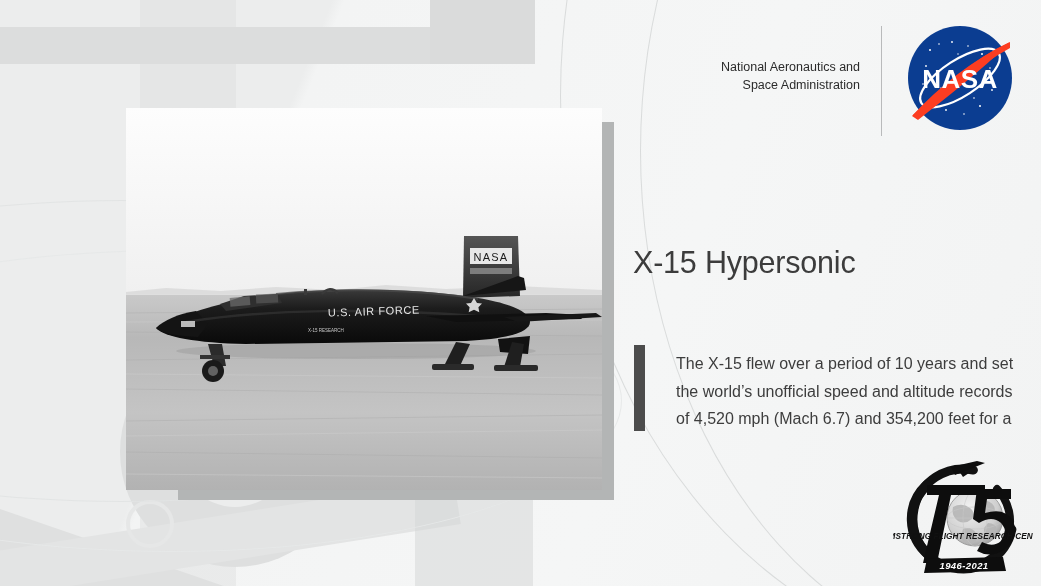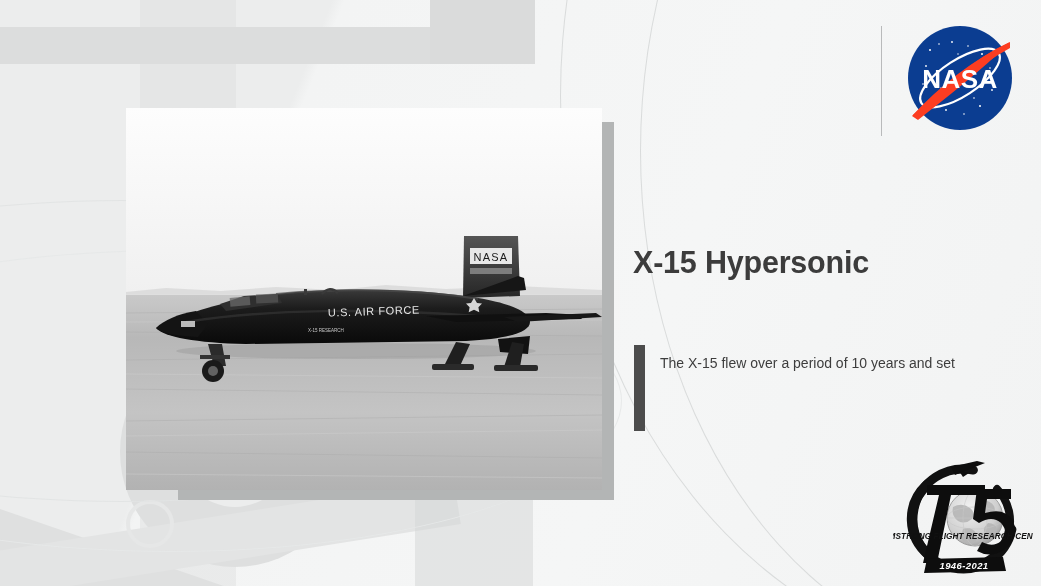--- a/index.html
+++ b/index.html
@@ -66,29 +66,29 @@
   #nasa-wordmark{
     position:absolute;right:170px;top:40px;width:180px;
     text-align:right;font-size:12.5px;line-height:18px;color:#2b2b2b;
   }
   #header-divider{position:absolute;left:191px;top:8px;width:1px;height:110px;background:#b9babb;}
   #nasa-logo{position:absolute;left:216px;top:6px;width:108px;height:108px;}
 
   
   #title{
     position:absolute;left:633px;top:243px;width:400px;
-    font-size:30.5px;line-height:39px;font-weight:bold;color:#3c3c3c;
+    font-size:30.5px;line-height:39px;font-weight:normal;color:#3c3c3c;
     letter-spacing:-.2px;
   }
 
   
   #accent-bar{position:absolute;left:634px;top:345px;width:11px;height:86px;background:#4c4c4c;}
   #body-text{
-    position:absolute;left:660px;top:350px;width:348px;
-    font-size:14px;line-height:27.5px;color:#3d3d3d;
+    position:absolute;left:676px;top:350px;width:348px;
+    font-size:16px;line-height:27.5px;color:#3d3d3d;
   }
 
   
   #afrc-logo{position:absolute;left:893px;top:455px;width:140px;height:126px;}
 </style>
 </head>
 <body>
 
 <div id="slide">
 
@@ -200,20 +200,24 @@
       <path d="M386 234 L378 259 L394 259 L398 236 Z" fill="#1f1f1f"></path>
       <rect x="306" y="256" width="42" height="6" rx="2" fill="#2a2a2a"></rect>
       <rect x="368" y="257" width="44" height="6" rx="2" fill="#2a2a2a"></rect>
 
       <rect x="178" y="181" width="3" height="6" fill="#3a3a3a"></rect>
       <path d="M196 186 q8 -9 16 -1" stroke="#3a3a3a" stroke-width="2.5" fill="none"></path>
     </svg>
   </div>
 
   <div id="header">
+    <div id="nasa-wordmark">
+      <div>National Aeronautics and</div>
+      <div>Space Administration</div>
+    </div>
     <div id="header-divider"></div>
     <svg id="nasa-logo" viewBox="0 0 108 108">
       <circle cx="54" cy="54" r="52" fill="#0b3d91"></circle>
       <g fill="#ffffff">
         <circle cx="24" cy="26" r="1"></circle>
           <circle cx="33" cy="20" r=".8"></circle>
         <circle cx="46" cy="18" r=".9"></circle>
           <circle cx="62" cy="22" r=".8"></circle>
         <circle cx="76" cy="30" r="1"></circle>
           <circle cx="84" cy="44" r=".8"></circle>
@@ -238,20 +242,22 @@
     </svg>
   </div>
 
   <div id="title">
     <div>X-15 Hypersonic</div>
   </div>
 
   <div id="accent-bar"></div>
   <div id="body-text">
     <div>The X-15 flew over a period of 10 years and set</div>
+    <div>the world’s unofficial speed and altitude records</div>
+    <div>of 4,520 mph (Mach 6.7) and 354,200 feet for a</div>
   </div>
 
   <svg id="afrc-logo" viewBox="0 0 140 126">
     <defs>
       <radialGradient id="globe" cx="40%" cy="32%" r="72%">
         <stop offset="0%" stop-color="#f2f2f2"></stop>
         <stop offset="70%" stop-color="#cfcfcf"></stop>
         <stop offset="100%" stop-color="#9f9f9f"></stop>
       </radialGradient>
     </defs>

